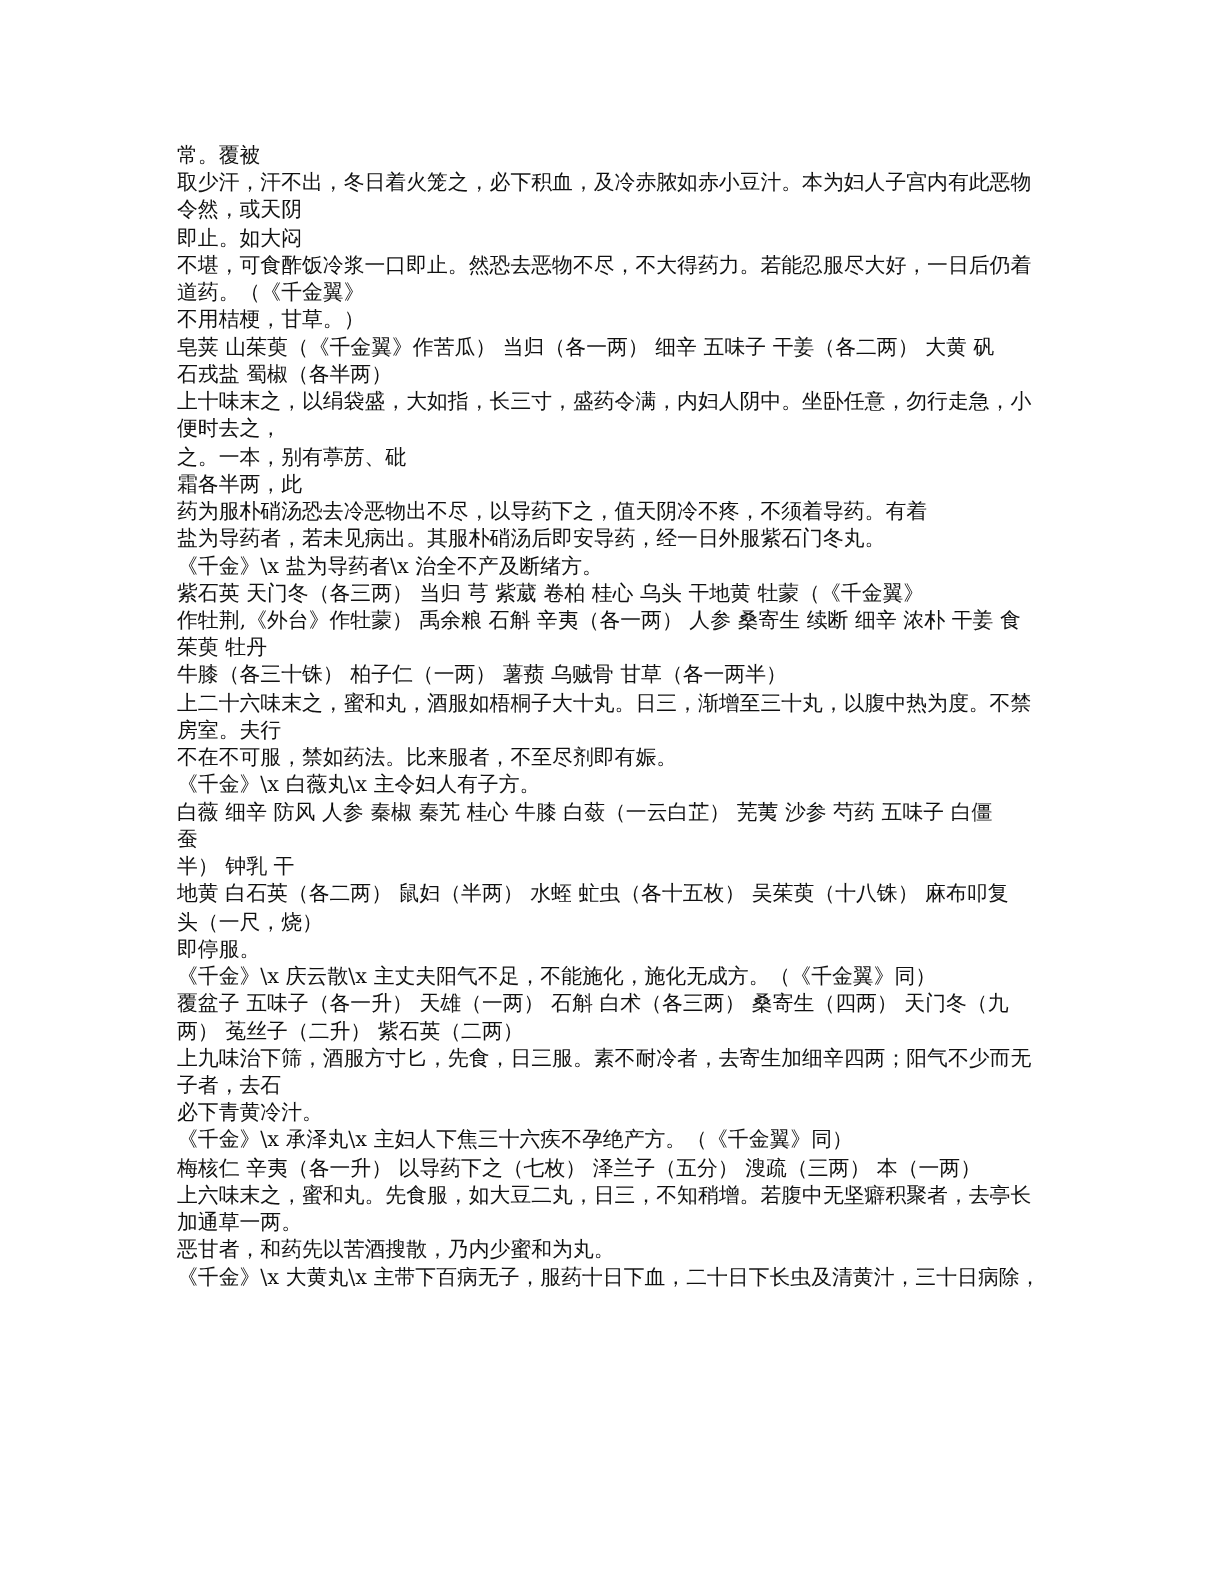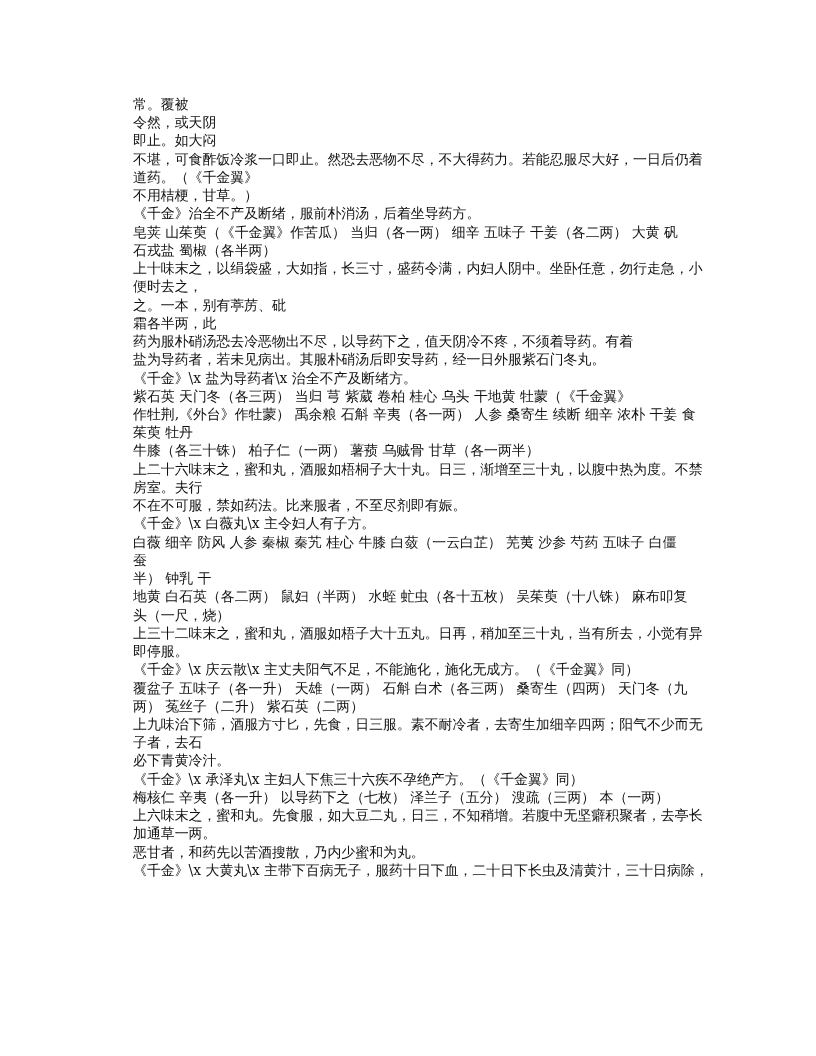--- a/index.html
+++ b/index.html
@@ -8,46 +8,46 @@
       background: #ffffff;
     }
     body {
       width: 816px;
       height: 1056px;
       position: relative;
       overflow: hidden;
     }
     .page {
       position: absolute;
-      left: 133px;
+      left: 118px;
       top: 95px;
       width: 600px;
       color: #111111;
       font-family: "DejaVu Serif", "Liberation Serif", serif;
       font-size: 13.9px;
       line-height: 18.24px;
     }
     .line {
       display: block;
       white-space: pre;
       height: 18.24px;
       overflow: visible;
     }
   </style>
 </head>
 <body>
 
 <div class="page">
   <span class="line">常。覆被</span>
+  <span class="line">取少汗，汗不出，冬日着火笼之，必下积血，及冷赤脓如赤小豆汁。本为妇人子宫内有此恶物</span>
   <span class="line">令然，或天阴</span>
   <span class="line">即止。如大闷</span>
   <span class="line">不堪，可食酢饭冷浆一口即止。然恐去恶物不尽，不大得药力。若能忍服尽大好，一日后仍着</span>
   <span class="line">道药。（《千金翼》</span>
   <span class="line">不用桔梗，甘草。）</span>
-  <span class="line">《千金》治全不产及断绪，服前朴消汤，后着坐导药方。</span>
   <span class="line">皂荚 山茱萸（《千金翼》作苦瓜） 当归（各一两） 细辛 五味子 干姜（各二两） 大黄 矾</span>
   <span class="line">石戎盐 蜀椒（各半两）</span>
   <span class="line">上十味末之，以绢袋盛，大如指，长三寸，盛药令满，内妇人阴中。坐卧任意，勿行走急，小</span>
   <span class="line">便时去之，</span>
   <span class="line">之。一本，别有葶苈、砒</span>
   <span class="line">霜各半两，此</span>
   <span class="line">药为服朴硝汤恐去冷恶物出不尽，以导药下之，值天阴冷不疼，不须着导药。有着</span>
   <span class="line">盐为导药者，若未见病出。其服朴硝汤后即安导药，经一日外服紫石门冬丸。</span>
   <span class="line">《千金》\x 盐为导药者\x 治全不产及断绪方。</span>
   <span class="line">紫石英 天门冬（各三两） 当归 芎 紫葳 卷柏 桂心 乌头 干地黄 牡蒙（《千金翼》</span>
@@ -56,21 +56,20 @@
   <span class="line">牛膝（各三十铢） 柏子仁（一两） 薯蓣 乌贼骨 甘草（各一两半）</span>
   <span class="line">上二十六味末之，蜜和丸，酒服如梧桐子大十丸。日三，渐增至三十丸，以腹中热为度。不禁</span>
   <span class="line">房室。夫行</span>
   <span class="line">不在不可服，禁如药法。比来服者，不至尽剂即有娠。</span>
   <span class="line">《千金》\x 白薇丸\x 主令妇人有子方。</span>
   <span class="line">白薇 细辛 防风 人参 秦椒 秦艽 桂心 牛膝 白蔹（一云白芷） 芜荑 沙参 芍药 五味子 白僵</span>
   <span class="line">蚕</span>
   <span class="line">半） 钟乳 干</span>
   <span class="line">地黄 白石英（各二两） 鼠妇（半两） 水蛭 虻虫（各十五枚） 吴茱萸（十八铢） 麻布叩复</span>
   <span class="line">头（一尺，烧）</span>
-  <span class="line">上三十二味末之，蜜和丸，酒服如梧子大十五丸。日再，稍加至三十丸，当有所去，小觉有异</span>
   <span class="line">即停服。</span>
   <span class="line">《千金》\x 庆云散\x 主丈夫阳气不足，不能施化，施化无成方。（《千金翼》同）</span>
   <span class="line">覆盆子 五味子（各一升） 天雄（一两） 石斛 白术（各三两） 桑寄生（四两） 天门冬（九</span>
   <span class="line">两） 菟丝子（二升） 紫石英（二两）</span>
   <span class="line">上九味治下筛，酒服方寸匕，先食，日三服。素不耐冷者，去寄生加细辛四两；阳气不少而无</span>
   <span class="line">子者，去石</span>
   <span class="line">必下青黄冷汁。</span>
   <span class="line">《千金》\x 承泽丸\x 主妇人下焦三十六疾不孕绝产方。（《千金翼》同）</span>
   <span class="line">梅核仁 辛夷（各一升） 以导药下之（七枚） 泽兰子（五分） 溲疏（三两） 本（一两）</span>
   <span class="line">上六味末之，蜜和丸。先食服，如大豆二丸，日三，不知稍增。若腹中无坚癖积聚者，去亭长</span>

